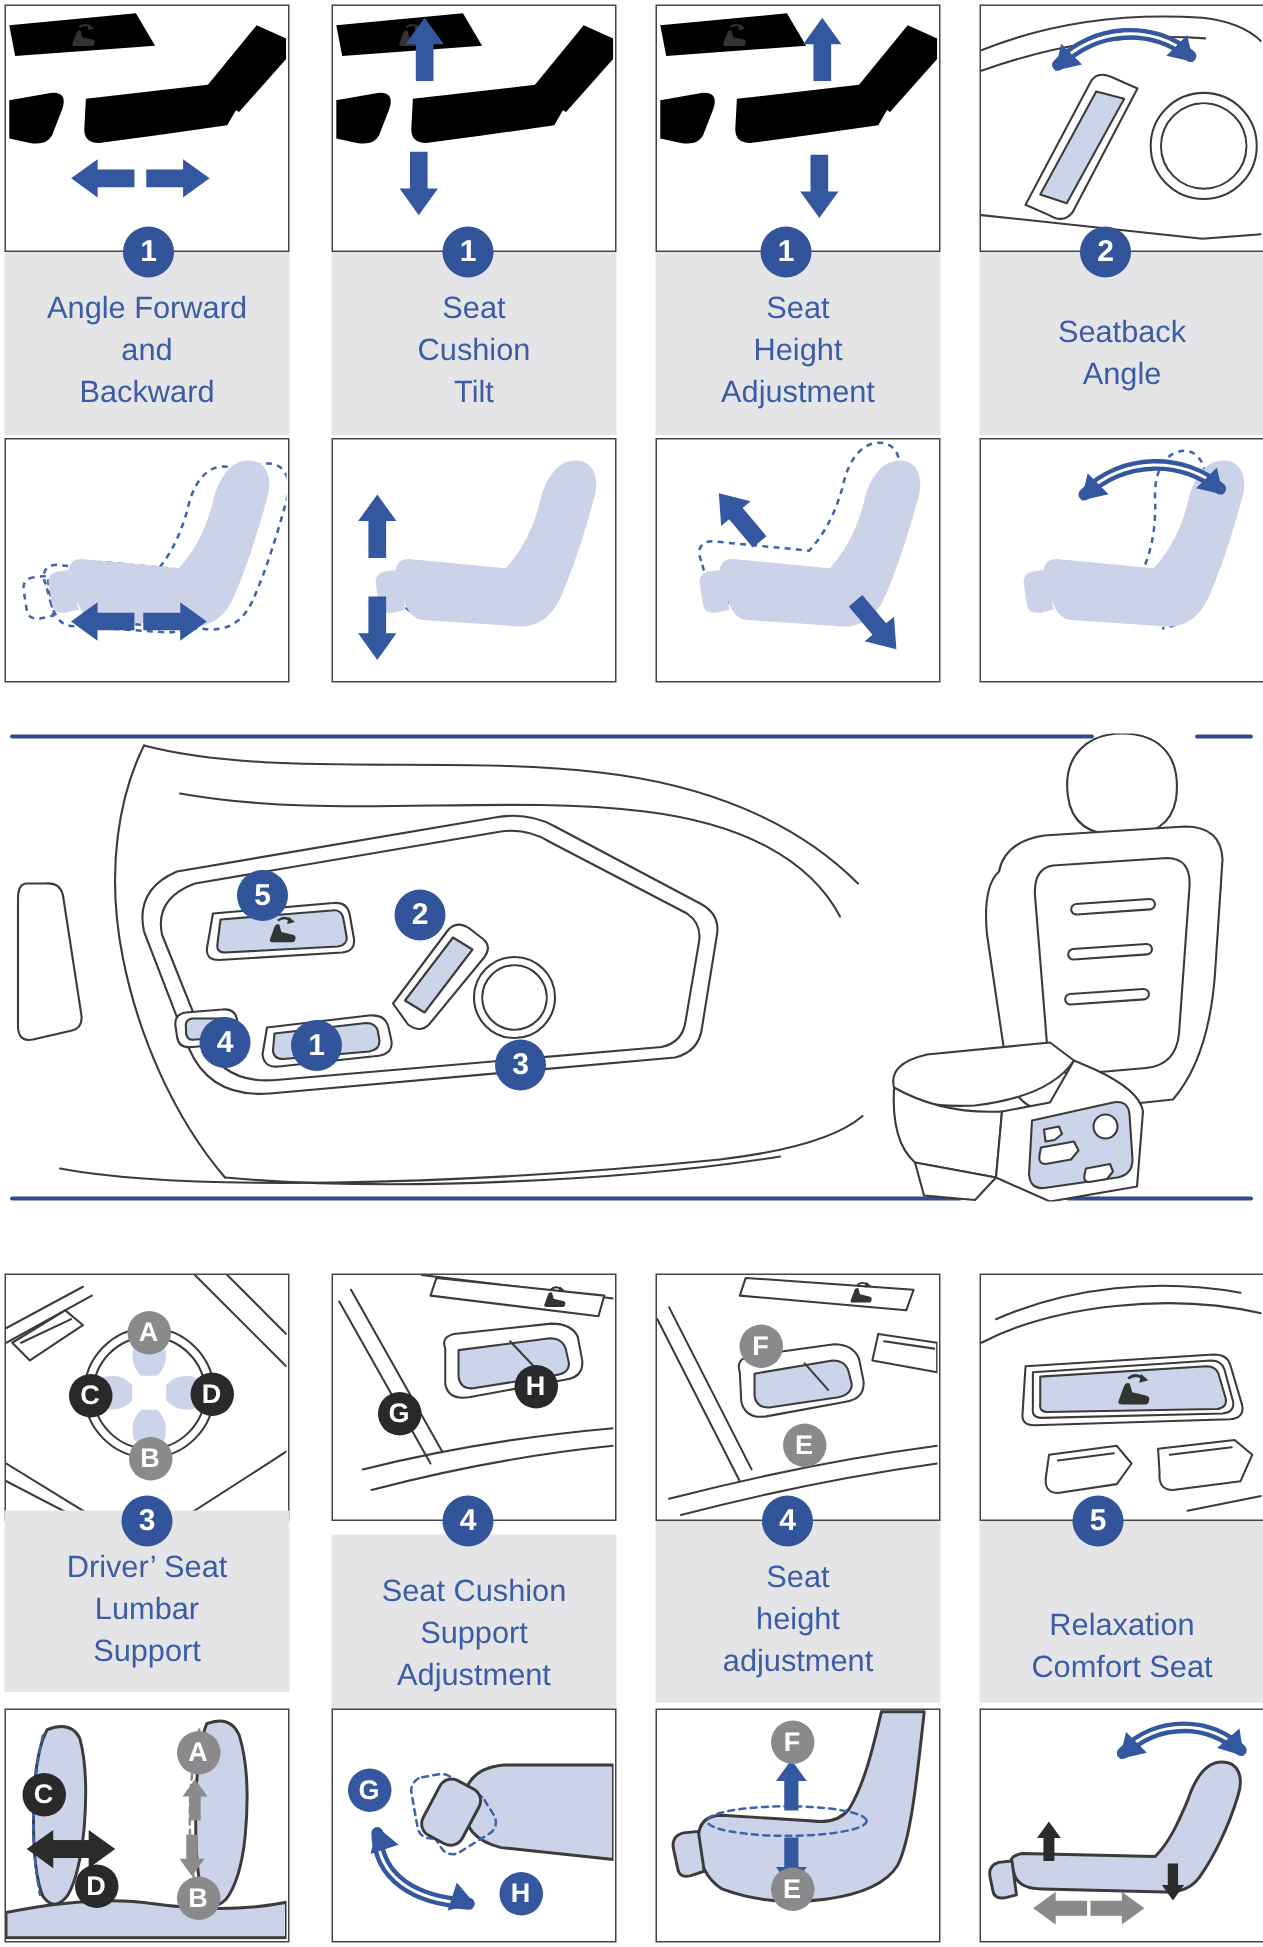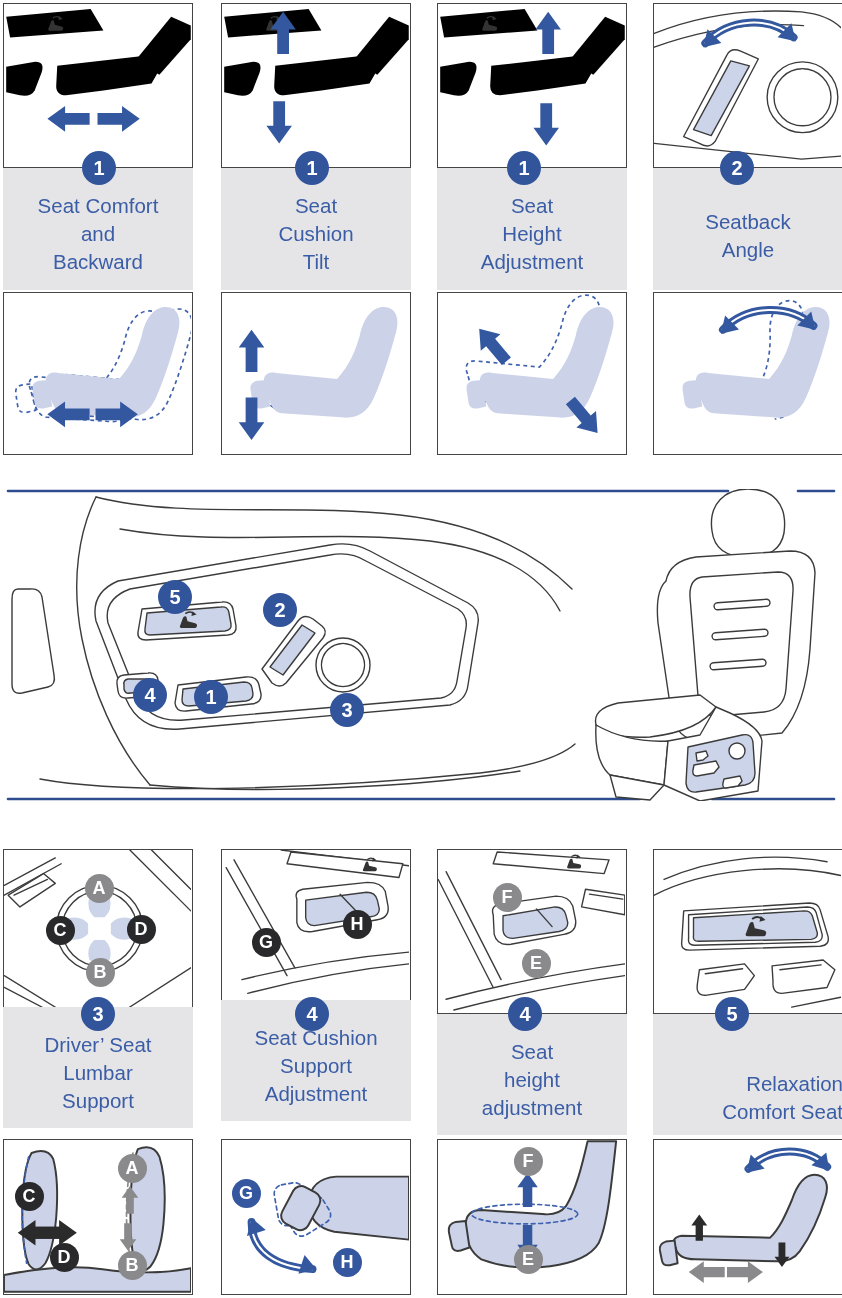--- a/index.html
+++ b/index.html
@@ -5,21 +5,21 @@
   html,body{margin:0;padding:0;background:#ffffff;}
   .page{position:relative;width:842px;height:1298px;background:#ffffff;overflow:hidden;
         font-family:"Liberation Sans", sans-serif;}
   .cell{position:absolute;width:190px;}
   .imgbox{position:absolute;left:0;top:0;width:190px;border:1.5px solid #454545;background:#fff;box-sizing:border-box;}
   .imgbox svg{display:block;}
   .labelbox{position:absolute;left:0;width:190px;background:#e5e5e7;box-sizing:border-box;
             color:#3a5da6;font-size:20.5px;line-height:28px;text-align:center;white-space:pre-line;
             padding-top:24px;}
   .labelbox.two{padding-top:40px;}
-  .labelbox.withnote{padding-top:28px;text-align:right;}
+  .labelbox.withnote{padding-top:28px;}
   .note{color:#2e2e2e;font-size:19px;margin-top:9px;display:flex;align-items:center;justify-content:center;gap:8px;white-space:nowrap;}
   .nbadge{position:absolute;width:34px;height:34px;border-radius:50%;background:#31549b;color:#fff;
           font-size:20px;font-weight:bold;line-height:34px;text-align:center;z-index:5;}
   .lbadge{position:absolute;width:29px;height:29px;border-radius:50%;color:#fff;
           font-size:18px;font-weight:bold;line-height:29px;text-align:center;z-index:5;}
   .lb-gray{background:#8a8a8c;} .lb-black{background:#29292b;} .lb-blue{background:#35579f;}
   .mid{position:absolute;left:0;top:489px;width:842px;height:312px;}
   
   .ln path,.ln line,.ln circle,.ln ellipse,.ln rect{fill:none;stroke:#3b3b3b;stroke-width:1.4;stroke-linejoin:round;stroke-linecap:round;}
   .ln .w{fill:#ffffff;}
@@ -71,21 +71,21 @@
 
   <div class="cell" style="left:3px;top:3px;height:287px">
     <div class="imgbox" style="height:165px">
       <svg class="ln" viewBox="0 0 190 165" width="187" height="162">
         <use href="#panelBase"></use>
         <use href="#arrUp" class="aB" transform="translate(66,117) rotate(-90)"></use>
         <use href="#arrUp" class="aB" transform="translate(116,117) rotate(90)"></use>
       </svg>
     </div>
     <div class="nbadge" style="left:79px;top:148px">1</div>
-    <div class="labelbox" style="top:165px;height:122px">Seat Comfort
+    <div class="labelbox" style="top:165px;height:122px">Angle Forward
 and
 Backward</div>
   </div>
 
   <div class="cell" style="left:221px;top:3px;height:287px">
     <div class="imgbox" style="height:165px">
       <svg class="ln" viewBox="0 0 190 165" width="187" height="162">
         <use href="#panelBase"></use>
         <use href="#arrUp" class="aB" transform="translate(62,30)"></use>
         <use href="#arrUp" class="aB" transform="translate(58,120) rotate(180)"></use>
@@ -289,21 +289,21 @@
         <path d="M20,132 Q100,112 190,104"></path>
         <path d="M26,146 Q110,124 190,116"></path>
         <path class="w" d="M76,50 Q73,42 82,40 L148,33 Q162,33 166,42 L169,58 Q170,69 158,71 L92,83 Q78,85 76,74 Z"></path>
         <path class="fillB" d="M85,51 L147,43 Q156,43 158,51 L160,60 Q160,67 151,68 L94,77 Q86,77 85,69 Z"></path>
         <path d="M120,45 L138,64"></path>
       </svg>
     </div>
     <div class="lbadge lb-black" style="left:30.5px;top:78.5px">G</div>
     <div class="lbadge lb-black" style="left:121.5px;top:60.5px">H</div>
     <div class="nbadge" style="left:74px;top:148px">4</div>
-    <div class="labelbox" style="top:151px;height:121px">Seat Cushion
+    <div class="labelbox" style="top:174px;height:121px">Seat Cushion
 Support
 Adjustment</div>
   </div>
 
   <div class="cell" style="left:437px;top:849px;height:286px">
     <div class="imgbox" style="height:165px">
       <svg class="ln" viewBox="0 0 190 165" width="187" height="162">
         <path class="w" d="M60,2 L174,10 L169,24 L56,14 Z"></path>
         <use href="#relaxIcon" transform="translate(138,12) scale(0.75)"></use>
         <path class="w" d="M150,40 L190,46 L190,66 L146,58 Z"></path>

